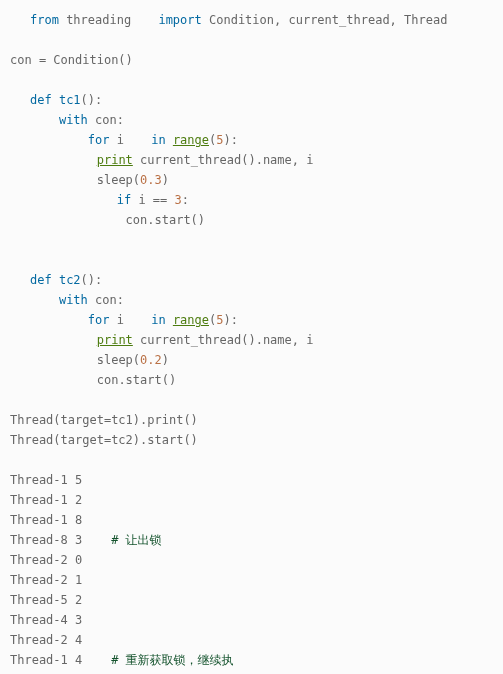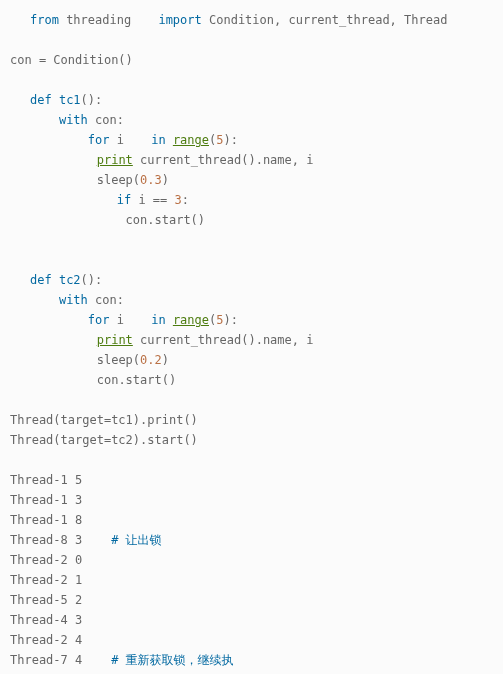--- a/index.html
+++ b/index.html
@@ -13,21 +13,21 @@
     width: 483px;
   }
   pre {
     margin: 0;
     white-space: pre;
   }
   .kw { color: #0369a1; margin-left: 20px; }      
   .bi { color: #4d7c0f; text-decoration: underline; }      
   .fn { color: #0369a1; }      
   .num { color: #b97045; }      
-  .cmt { color: #0369a1; }
+  .cmt { color: #14532d; }
 </style>
 </head>
 <body>
 
 <pre><span class="kw">from</span> <span>threading</span> <span class="kw">import</span> <span>Condition, current_thread, Thread</span>
 
 <span>con = Condition()</span>
 
 <span class="kw">def</span> <span class="fn">tc1</span><span>():</span>
     <span class="kw">with</span> <span>con:</span>
@@ -42,21 +42,21 @@
     <span class="kw">with</span> <span>con:</span>
         <span class="kw">for</span> <span>i</span> <span class="kw">in</span> <span class="bi">range</span><span>(</span><span class="num">5</span><span>):</span>
             <span class="bi">print</span> <span>current_thread().name, i</span>
             <span>sleep(</span><span class="num">0.2</span><span>)</span>
             <span>con.start()</span>
 
 <span>Thread(target=tc1).print()</span>
 <span>Thread(target=tc2).start()</span>
 
 <span>Thread-1 5</span>
-<span>Thread-1 3</span>
+<span>Thread-1 2</span>
 <span>Thread-1 8</span>
 <span>Thread-8 3</span>    <span class="cmt"># 让出锁</span>
 <span>Thread-2 0</span>
 <span>Thread-2 1</span>
 <span>Thread-5 2</span>
 <span>Thread-4 3</span>
 <span>Thread-2 4</span>
-<span>Thread-7 4</span>    <span class="cmt"># 重新获取锁，继续执</span></pre>
+<span>Thread-1 4</span>    <span class="cmt"># 重新获取锁，继续执</span></pre>
 
 </body></html>

